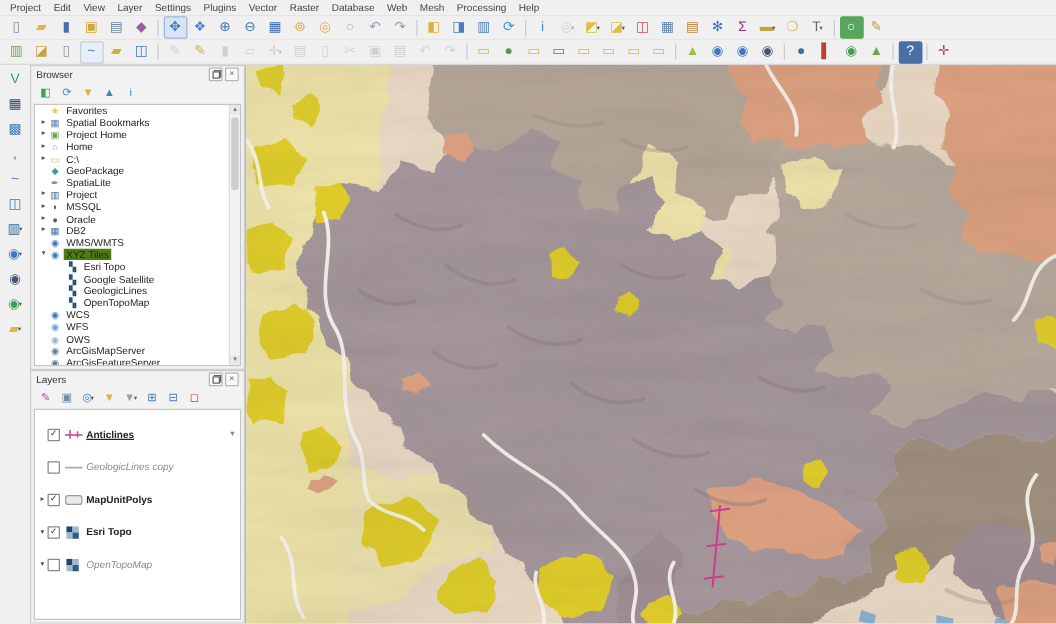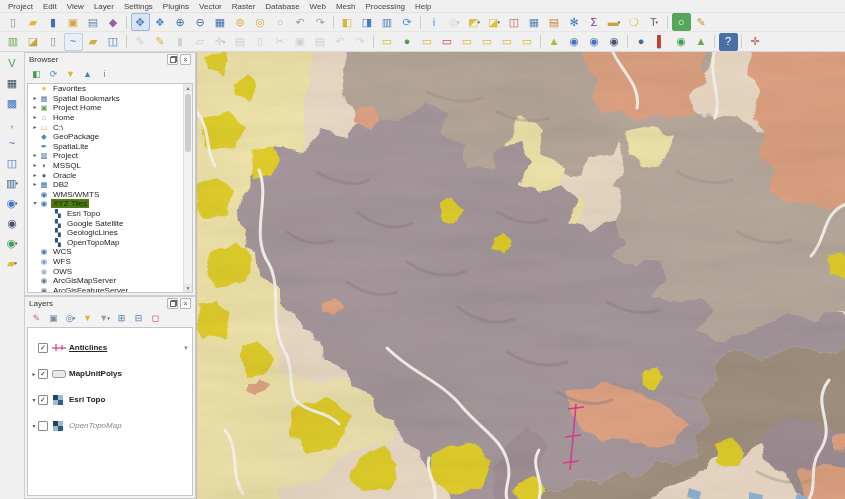--- a/index.html
+++ b/index.html
@@ -561,20 +561,30 @@
               <svg width="16" height="9">
                 <line x1="1" y1="5" x2="15" y2="5" stroke="#cf3d8f" stroke-width="1.2"></line>
                 <line x1="5" y1="1" x2="5" y2="8" stroke="#cf3d8f" stroke-width="1.2"></line>
                 <line x1="11" y1="2" x2="11" y2="7" stroke="#cf3d8f" stroke-width="1.2"></line>
               </svg>
             </span>
             <span class="llabel b u">Anticlines</span>
             <span class="fbadge">▼</span>
           </div>
           <div class="lrow">
+            <span class="exp"></span>
+            <span class="cb"></span>
+            <span class="lsym">
+              <svg width="16" height="9">
+                <line x1="1" y1="5" x2="15" y2="5" stroke="#aaaaaa" stroke-width="1.4"></line>
+              </svg>
+            </span>
+            <span class="llabel it">GeologicLines copy</span>
+          </div>
+          <div class="lrow">
             <span class="exp">▸</span>
             <span class="cb">✓</span>
             <span class="lsym">
               <svg width="16" height="10">
                 <rect x="1.5" y="1.5" width="13" height="7" rx="2" fill="#e9e9e9" stroke="#9a9a9a"></rect>
               </svg>
             </span>
             <span class="llabel b">MapUnitPolys</span>
           </div>
           <div class="lrow">

